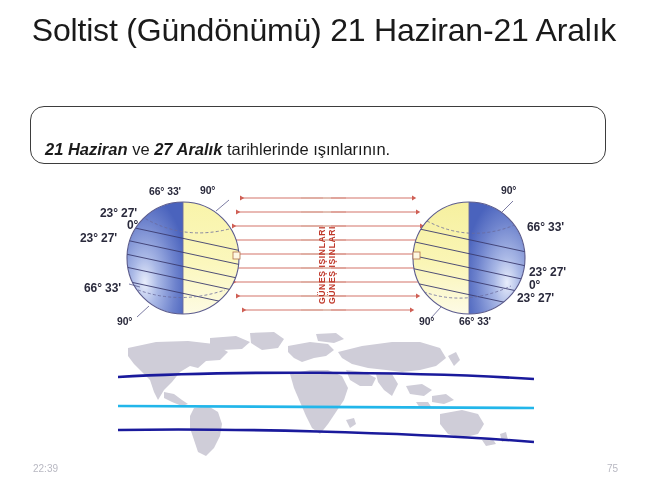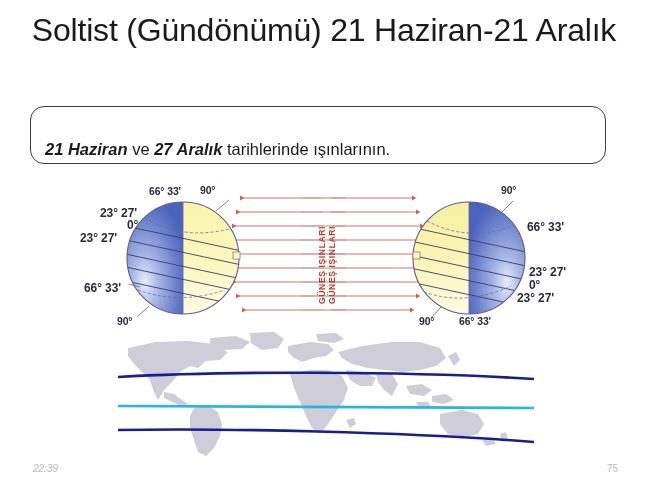--- a/index.html
+++ b/index.html
@@ -55,21 +55,21 @@
     transform-origin:0 0;
     transform:rotate(-90deg);
   }
 
   
   .foot{
     position:absolute;bottom:12px;
     font-family:"Liberation Sans",sans-serif;
     font-size:10px;color:#b8b8c2;
   }
-  .foot.l{left:33px;font-style:italic;}
+  .foot.l{left:33px;}
   .foot.r{right:30px;}
 </style>
 </head>
 <body>
 
 <div id="slide">
 
   <div class="title">Soltist (Gündönümü) 21 Haziran-21 Aralık</div>
 
   <div class="bodybox">

